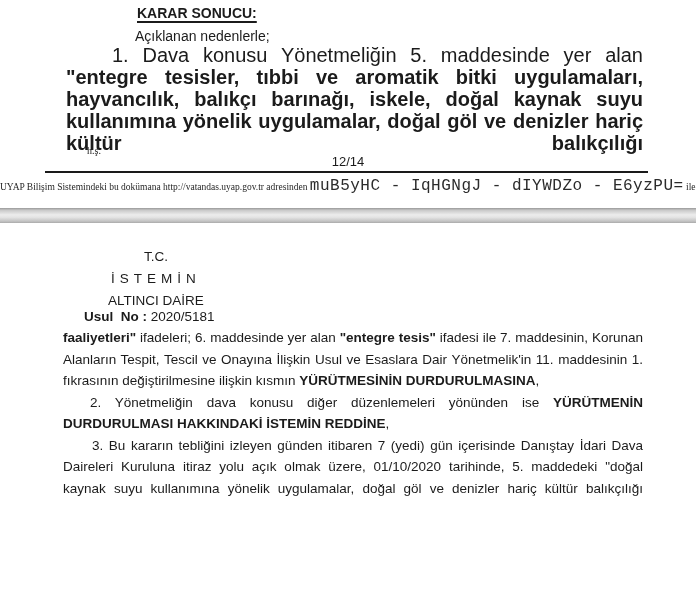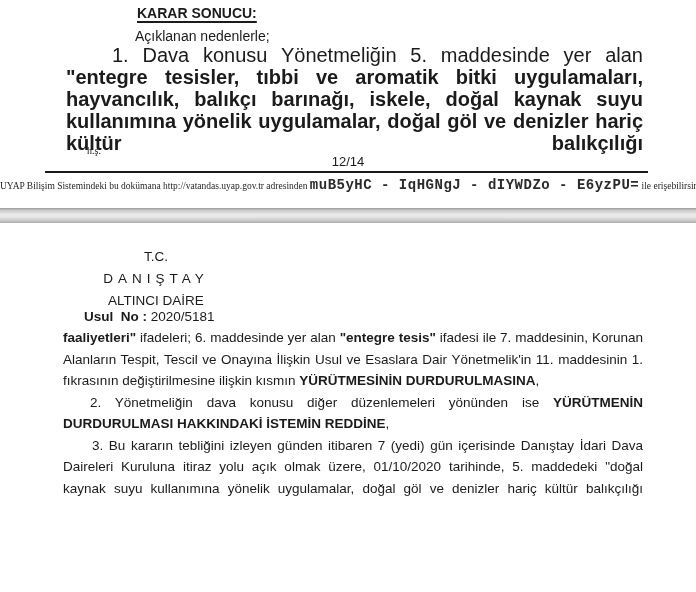--- a/index.html
+++ b/index.html
@@ -29,21 +29,21 @@
     font-family:"Liberation Serif",serif;font-size:10px;
   }
   .p1-pagenum{position:absolute;left:0;top:146px;width:696px;text-align:center;font-size:13px;margin-top:8px;}
   .p1-rule{position:absolute;left:45px;top:171px;width:603px;height:2px;background:#1a1a1a;}
   .p1-uyap{
     position:absolute;left:0;top:177px;width:696px;text-align:center;
     font-family:"Liberation Serif",serif;font-size:9.5px;color:#1f1f1f;white-space:pre;
   }
   .uyap-code{
     font-family:"Liberation Mono","DejaVu Sans Mono",monospace;
-    font-size:14px;color:#2b2b2b;letter-spacing:0.5px;font-weight:bold;
+    font-size:16px;color:#2b2b2b;letter-spacing:0.5px;
   }
 
   
   .page-gap{
     position:absolute;left:0;top:208px;width:696px;height:15px;
     background:linear-gradient(to bottom,#999999 0%,#c9c9c9 15%,#ececec 45%,#e4e4e4 62%,#c3c3c3 88%,#a9a9a9 100%);
   }
 
   
   .page2{position:absolute;left:0;top:223px;width:696px;height:369px;background:#ffffff;}
@@ -91,21 +91,21 @@
 
     <div class="p1-uyap"><span>UYAP Bilişim Sistemindeki bu dokümana http://vatandas.uyap.gov.tr adresinden </span><span class="uyap-code">muB5yHC - IqHGNgJ - dIYWDZo - E6yzPU=</span><span> ile erişebilirsiniz.</span></div>
   </div>
 
   <div class="page-gap"></div>
 
   <div class="page2">
 
     <div class="p2-header">
       <div>T.C.</div>
-      <div class="p2-court">DANIŞTAY</div>
+      <div class="p2-court">İSTEMİN</div>
       <div>ALTINCI DAİRE</div>
     </div>
 
     <div class="p2-esas"><span class="label">Usul  No : </span><span class="value">2020/5181</span></div>
 
     <div class="p2-body">
       <p class="p2-p1"><span class="bold">faaliyetleri"</span><span> ifadeleri; 6. maddesinde yer alan </span><span class="bold">"entegre tesis"</span><span> ifadesi ile 7. maddesinin, Korunan Alanların Tespit, Tescil ve Onayına İlişkin Usul ve Esaslara Dair Yönetmelik'in 11. maddesinin 1. fıkrasının değiştirilmesine ilişkin kısmın </span><span class="bold">YÜRÜTMESİNİN DURDURULMASINA</span><span>,</span></p>
       <p class="p2-p2"><span>2. Yönetmeliğin dava konusu diğer düzenlemeleri yönünden ise </span><span class="bold">YÜRÜTMENİN DURDURULMASI HAKKINDAKİ İSTEMİN REDDİNE</span><span>,</span></p>
       <p class="p2-p3">3. Bu kararın tebliğini izleyen günden itibaren 7 (yedi) gün içerisinde Danıştay İdari Dava Daireleri Kuruluna itiraz yolu açık olmak üzere, 01/10/2020 tarihinde, 5. maddedeki "doğal kaynak suyu kullanımına yönelik uygulamalar, doğal göl ve denizler hariç kültür balıkçılığı faaliyetleri" ifadeleri, 6. madde ile 7. maddenin, Korunan Alanların Tespit, Tescil ve Onayına İlişkin Usul ve Esaslara Dair Yönetmelik'in 11. maddesinin 1. fıkrası yönünden oyçokluğuyla, geri kalan kısım yönünden ise oybirliğiyle karar verildi.</p>
     </div>

